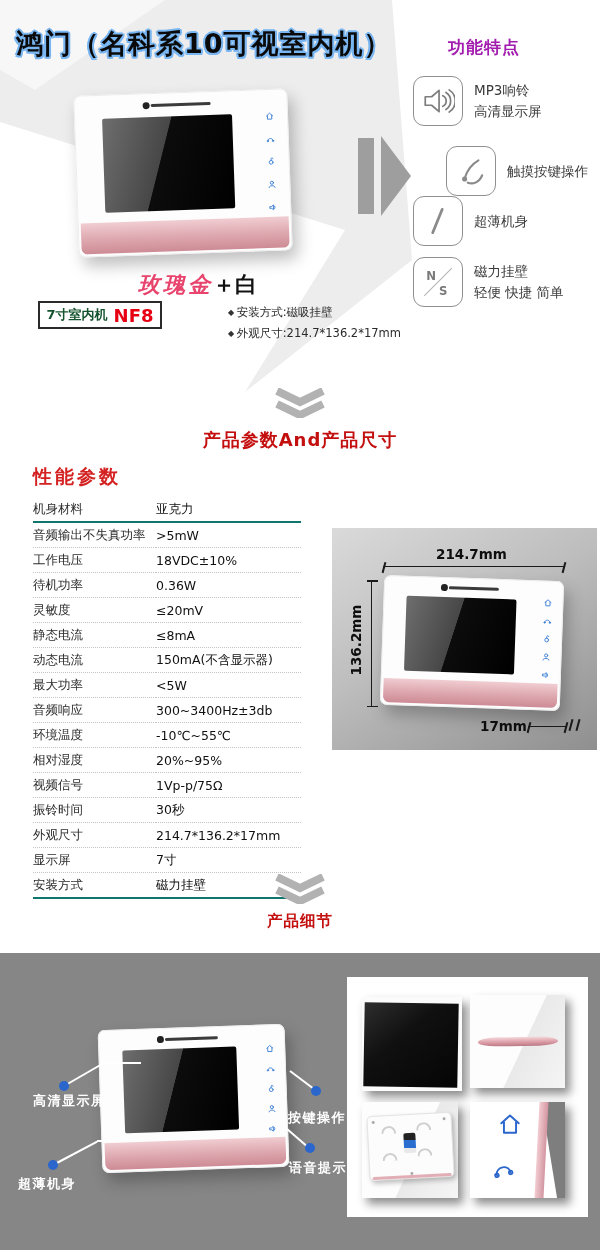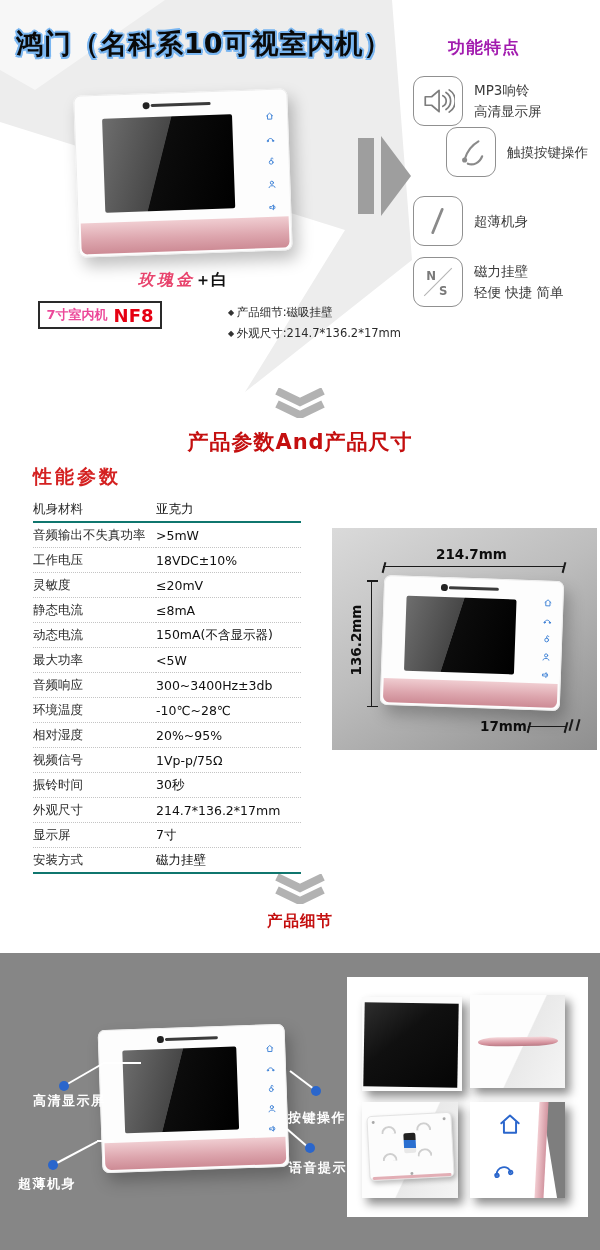--- a/index.html
+++ b/index.html
@@ -27,26 +27,26 @@
   .d-screen{position:absolute;left:13%;top:15%;width:61%;height:58%;border-radius:2px;
     background:linear-gradient(106deg,#6e6e6e 0%,#474747 44%,#0c0c0c 44.5%,#000 100%);}
   .d-icons{position:absolute;right:4.5%;top:14%;height:62%;width:8%;display:flex;flex-direction:column;
     justify-content:space-between;align-items:center;color:#3a7fd5;}
   .d-icons svg{width:9px;height:9px;stroke:#3a7fd5;fill:none;stroke-width:1.2;stroke-linecap:round;stroke-linejoin:round;}
   .d-strip{position:absolute;left:1.5%;right:1.5%;bottom:2%;height:19%;border-radius:0 0 6px 6px;
     background:linear-gradient(180deg,#f0cdd1 0%,#dda6ae 55%,#cd8b95 100%);}
 
   
   .color-label{left:138px;top:270px;font-family:"DejaVu Serif","Liberation Serif",serif;
-    font-size:16px;font-weight:bold;}
+    font-size:22px;font-weight:bold;}
   .color-label .accent{color:#e8446d;font-style:italic;letter-spacing:3px;}
   .color-label .rest{color:#111;}
   .model-badge{left:38px;top:301px;width:124px;height:28px;border:2px solid #2a2a2a;background:#fff;
     display:flex;align-items:center;justify-content:center;gap:6px;}
-  .model-badge .prefix{font-size:13px;font-weight:bold;color:#ec4899;}
+  .model-badge .prefix{font-size:13px;font-weight:bold;color:#14532d;}
   .model-badge .model{font-size:18px;font-weight:bold;color:#e60012;}
   .bullets{left:228px;top:302px;font-size:11.5px;color:#2a2a2a;line-height:21px;}
   .bullets .bullet::before{content:"◆ ";font-size:8px;color:#333;vertical-align:1px;}
 
   
   .arrow-bar{left:358px;top:138px;width:16px;height:76px;background:#9e9e9e;}
   .arrow-tri{left:381px;top:136px;width:0;height:0;border-top:40px solid transparent;
     border-bottom:40px solid transparent;border-left:30px solid #9e9e9e;}
 
   
@@ -168,21 +168,21 @@
   </div>
 
   <div class="abs color-label">
     <span class="accent">玫瑰金</span><span class="rest">＋白</span>
   </div>
   <div class="abs model-badge">
     <span class="prefix">7寸室内机</span>
     <span class="model">NF8</span>
   </div>
   <div class="abs bullets">
-    <div class="bullet">产品细节:磁吸挂壁</div>
+    <div class="bullet">安装方式:磁吸挂壁</div>
     <div class="bullet">外观尺寸:214.7*136.2*17mm</div>
   </div>
 
   <div class="abs arrow-bar"></div>
   <div class="abs arrow-tri"></div>
 
   <div class="abs features-title">功能特点</div>
 
   <div class="feat" style="top:76px;">
     <div class="feat-ic">
@@ -192,21 +192,21 @@
         <path d="M23.5 8 a9.5 9.5 0 0 1 0 16"></path>
         <path d="M26.5 5.5 a12.5 12.5 0 0 1 0 21"></path>
       </svg>
     </div>
     <div class="feat-tx">
       <div>MP3响铃</div>
       <div>高清显示屏</div>
     </div>
   </div>
 
-  <div class="feat" style="top:127px;padding-left:33px;">
+  <div class="feat" style="top:146px;padding-left:33px;">
     <div class="feat-ic">
       <svg width="34" height="34" viewBox="0 0 32 32" fill="none" stroke="#8a8a8a" stroke-width="2" stroke-linecap="round">
         <path d="M23 6 C16 10 12 16 10 23"></path>
         <circle cx="10" cy="23.5" r="2.4" fill="#8a8a8a" stroke="none"></circle>
         <path d="M13 27 C18 29 24 26.5 26.5 20"></path>
       </svg>
     </div>
     <div class="feat-tx">
       <div>触摸按键操作</div>
       <div></div>
@@ -236,38 +236,42 @@
     <div class="feat-tx">
       <div>磁力挂壁</div>
       <div>轻便 快捷 简单</div>
     </div>
   </div>
 
   <svg class="chev" style="top:388px;" width="56" height="30" viewBox="0 0 56 30">
     <path d="M5 3 L28 14 L51 3"></path>
       <path d="M5 16 L28 27 L51 16"></path>
   </svg>
-  <div class="abs sec-heading" style="top:428px;font-size:21px;">产品参数And产品尺寸</div>
+  <div class="abs sec-heading" style="top:428px;font-size:18px;">产品参数And产品尺寸</div>
 
   <div class="abs specs-title">性能参数</div>
   <table class="abs specs">
     <tbody>
         <tr class="solid">
           <td class="lab">机身材料</td>
           <td class="val">亚克力</td>
         </tr>
     <tr>
           <td class="lab">音频输出不失真功率</td>
           <td class="val">&gt;5mW</td>
         </tr>
     <tr>
           <td class="lab">工作电压</td>
           <td class="val">18VDC±10%</td>
         </tr>
     <tr>
+          <td class="lab">待机功率</td>
+          <td class="val">0.36W</td>
+        </tr>
+    <tr>
           <td class="lab">灵敏度</td>
           <td class="val">≤20mV</td>
         </tr>
     <tr>
           <td class="lab">静态电流</td>
           <td class="val">≤8mA</td>
         </tr>
     <tr>
           <td class="lab">动态电流</td>
           <td class="val">150mA(不含显示器)</td>
@@ -275,21 +279,21 @@
     <tr>
           <td class="lab">最大功率</td>
           <td class="val">&lt;5W</td>
         </tr>
     <tr>
           <td class="lab">音频响应</td>
           <td class="val">300~3400Hz±3db</td>
         </tr>
     <tr>
           <td class="lab">环境温度</td>
-          <td class="val">-10℃~28℃</td>
+          <td class="val">-10℃~55℃</td>
         </tr>
     <tr>
           <td class="lab">相对湿度</td>
           <td class="val">20%~95%</td>
         </tr>
     <tr>
           <td class="lab">视频信号</td>
           <td class="val">1Vp-p/75Ω</td>
         </tr>
     <tr>

